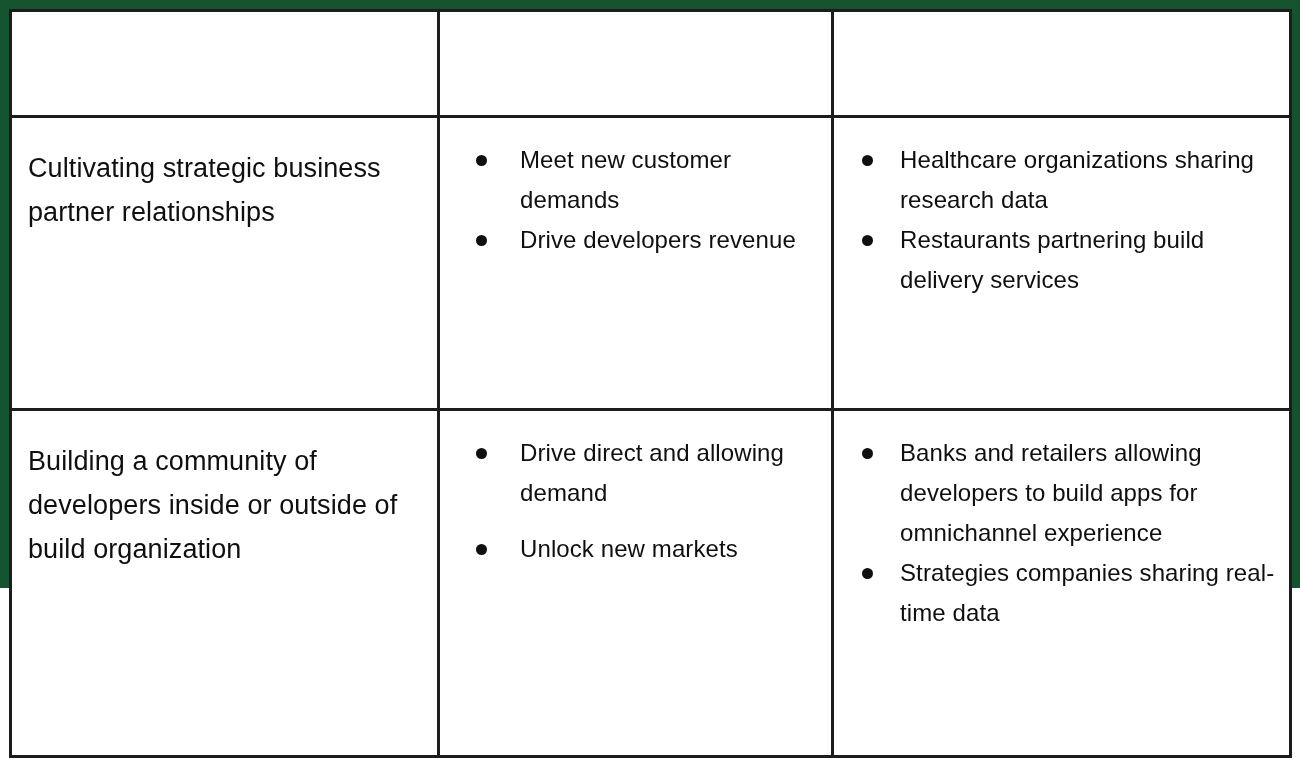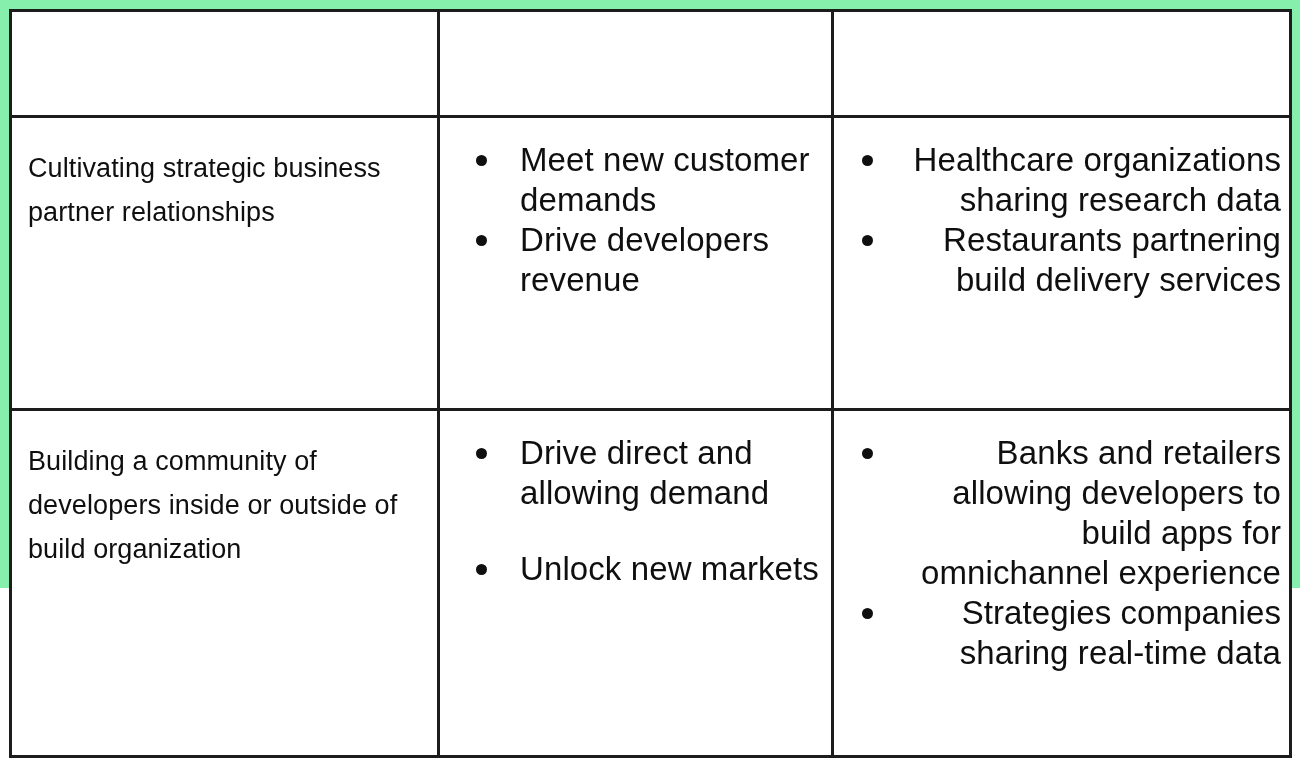--- a/index.html
+++ b/index.html
@@ -12,21 +12,21 @@
     height: 759px;
     overflow: hidden;
     font-family: "Liberation Sans", sans-serif;
     -webkit-font-smoothing: antialiased;
   }
 
   #page {
     position: relative;
     width: 1300px;
     height: 588px;
-    background: #86efac;
+    background: #14532d;
     box-sizing: border-box;
   }
 
   .table-wrap {
     position: absolute;
     left: 9px;
     top: 9px;
     width: 1280px;
     height: 740px;
   }
@@ -91,21 +91,21 @@
     padding: 22px 10px 10px 10px;
   }
   ul.bullets {
     list-style: none;
     margin: 0;
     padding: 0;
   }
   ul.bullets li {
     position: relative;
     padding-left: 60px;
-    font-size: 33px;
+    font-size: 24px;
     line-height: 40px;
     color: #0f0f0f;
     letter-spacing: 0.1px;
     margin: 0 0 0 0;
   }
   ul.bullets li .bullet-dot {
     position: absolute;
     left: 22px;
     top: 15px;
     width: 11px;
@@ -113,26 +113,26 @@
     border-radius: 50%;
     background: #0f0f0f;
     display: block;
   }
 
   
   .benefits-cell .cell-inner { padding: 22px 6px 10px 22px; }
   .benefits-cell ul.bullets li { padding-left: 58px; }
   .benefits-cell ul.bullets li .bullet-dot { left: 14px; }
 
-  .usecase-cell .cell-inner { padding: 22px 8px 9px 14px; text-align: right; }
+  .usecase-cell .cell-inner { padding: 22px 8px 9px 14px; }
   .usecase-cell ul.bullets li { padding-left: 52px; }
   .usecase-cell ul.bullets li .bullet-dot { left: 14px; }
 
   
-  ul.bullets li.spaced { margin-top: 36px; }
+  ul.bullets li.spaced { margin-top: 16px; }
 </style>
 </head>
 <body>
 
 <div id="page">
 
   <div class="table-wrap">
     <table class="matrix">
       <colgroup>
         <col class="c1">

